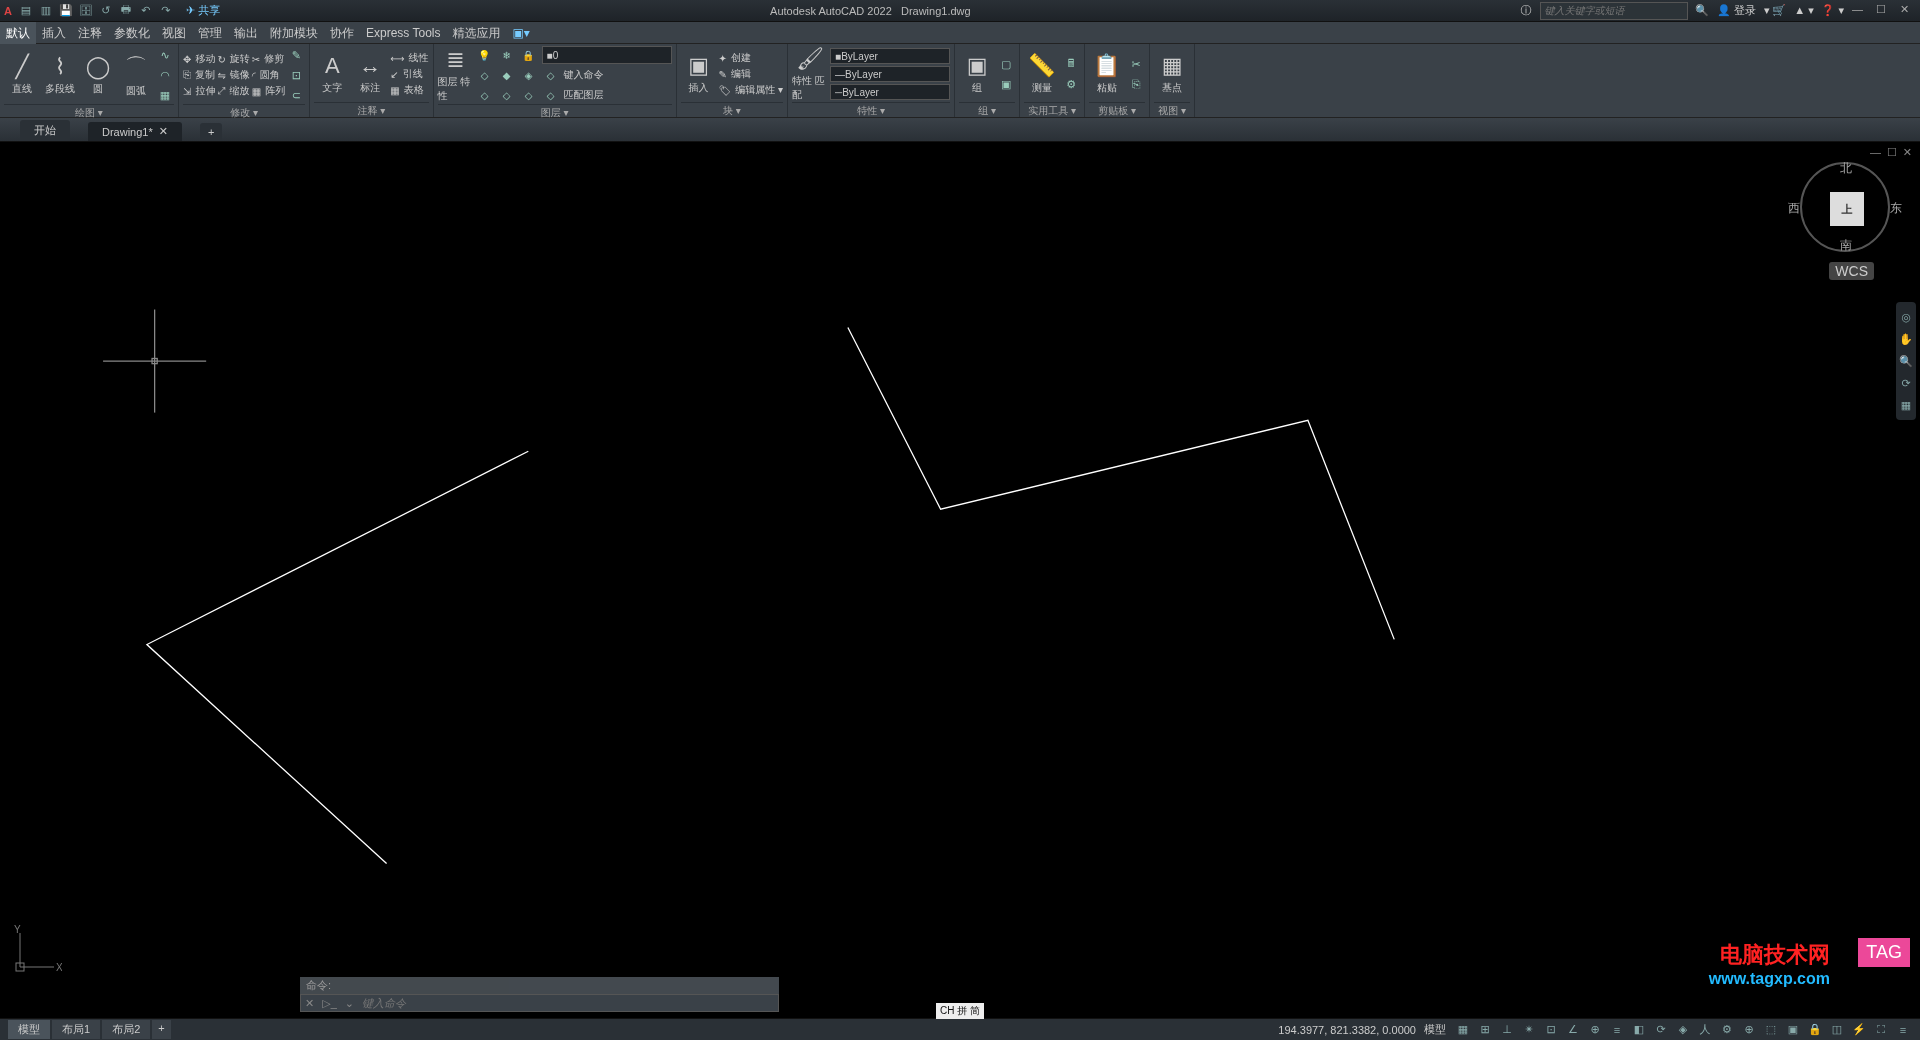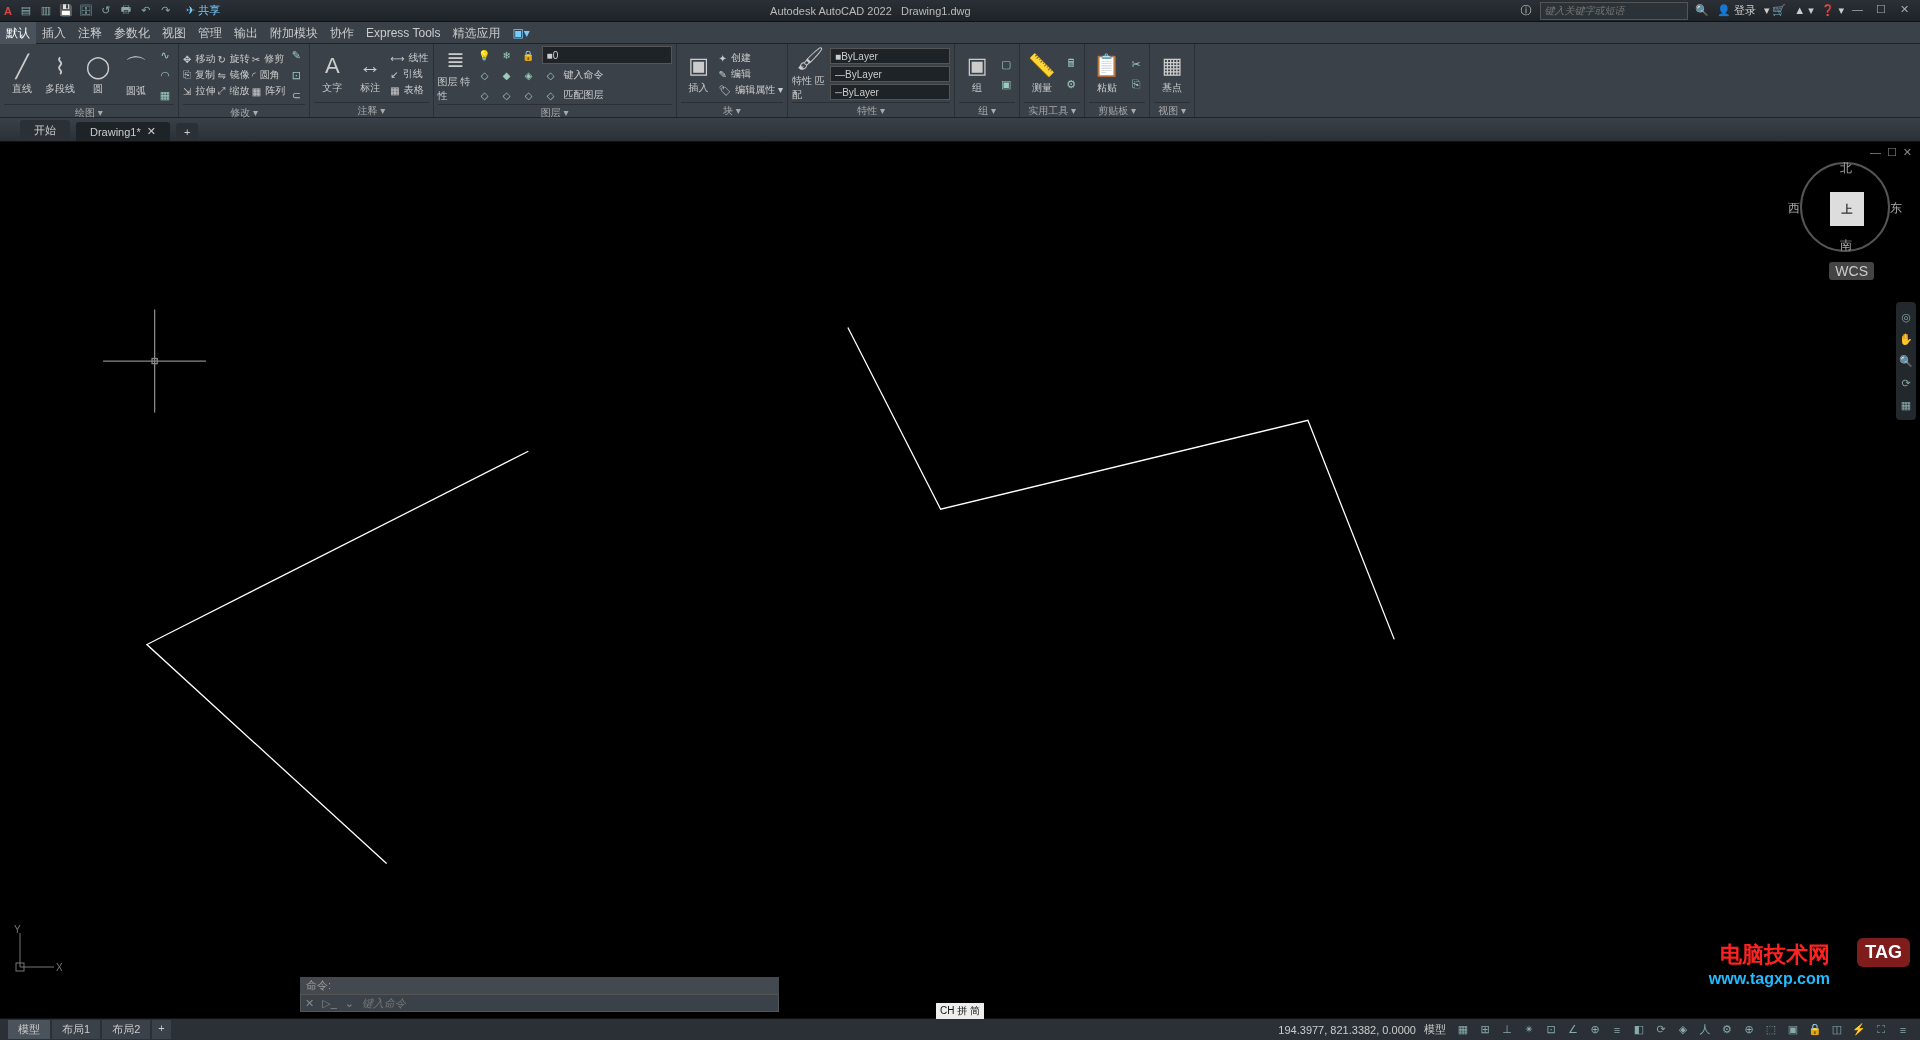--- a/index.html
+++ b/index.html
@@ -21,21 +21,21 @@
 .panel-body { flex: 1; display: flex; align-items: center; gap: 2px; }
 .panel-title { text-align: center; font-size: 10px; color: #aaa; padding: 1px 0; border-top: 1px solid #2a3036; }
 .bigtool { display: flex; flex-direction: column; align-items: center; justify-content: center; width: 36px; height: 56px; color: #ccc; cursor: pointer; }
 .bigtool .ico { font-size: 22px; margin-bottom: 2px; }
 .bigtool .lbl { font-size: 10px; }
 .smalltool { width: 18px; height: 18px; display: inline-flex; align-items: center; justify-content: center; color: #9cb; cursor: pointer; }
 .col { display: flex; flex-direction: column; gap: 2px; }
 .row { display: flex; align-items: center; gap: 4px; font-size: 10px; color: #ccc; }
 .layer-combo { background: #1e2328; border: 1px solid #555; width: 130px; height: 18px; display: flex; align-items: center; padding: 0 4px; font-size: 10px; }
 .prop-combo { background: #1e2328; border: 1px solid #555; width: 120px; height: 16px; display: flex; align-items: center; padding: 0 4px; font-size: 10px; }
-.doctabs { height: 24px; background: linear-gradient(#3a4148,#2a3036); display: flex; align-items: flex-end; padding-left: 20px; gap: 6px; border-bottom: 1px solid #111; }
+.doctabs { height: 24px; background: linear-gradient(#3a4148,#2a3036); display: flex; align-items: flex-end; padding-left: 20px; gap: 18px; border-bottom: 1px solid #111; }
 .doctab { background: #2a3036; color: #ccc; padding: 3px 14px; border-radius: 3px 3px 0 0; font-size: 11px; display: flex; align-items: center; gap: 6px; cursor: pointer; }
 .doctab.active { background: #1e2328; }
 .canvas-area { position: relative; background: #000; height: calc(100vh - 22px - 22px - 74px - 24px - 22px); }
 .drawing-canvas { position: absolute; inset: 0; }
 .viewcube { position: absolute; top: 20px; right: 30px; width: 90px; height: 90px; color: #888; font-size: 11px; }
 .vc-ring { width: 90px; height: 90px; border: 2px solid #555; border-radius: 50%; position: relative; }
 .vc-face { position: absolute; top: 28px; left: 28px; width: 34px; height: 34px; background: #ddd; display: flex; align-items: center; justify-content: center; color: #333; font-weight: bold; }
 .vc-dir { position: absolute; font-size: 12px; color: #aaa; }
 .wcs-badge { position: absolute; top: 120px; right: 46px; background: #444; color: #ccc; border-radius: 3px; padding: 1px 6px; font-size: 14px; }
 .navbar-right { position: absolute; right: 4px; top: 160px; width: 20px; background: rgba(70,80,90,0.5); display: flex; flex-direction: column; gap: 4px; padding: 6px 2px; border-radius: 4px; }
@@ -51,21 +51,21 @@
 .modeltabs { display: flex; gap: 2px; padding-left: 8px; }
 .modeltab { background: #3a4148; color: #ccc; padding: 2px 10px; font-size: 11px; cursor: pointer; }
 .modeltab.active { background: #4a535b; }
 .status-right { margin-left: auto; display: flex; align-items: center; gap: 8px; padding-right: 8px; }
 .status-right .coords { color: #ccc; font-size: 11px; }
 .status-icons { display: flex; gap: 4px; }
 .status-icons span { width: 18px; height: 18px; display: flex; align-items: center; justify-content: center; color: #8aa; }
 .watermark { position: absolute; right: 10px; bottom: 30px; text-align: right; }
 .watermark .cn { color: #f22; font-size: 22px; font-weight: bold; }
 .watermark .url { color: #2bf; font-size: 16px; font-weight: bold; }
-.watermark .tag { position: absolute; right: 0; top: -2px; background: #7f1d1d; color: #fff; font-weight: bold; padding: 4px 8px; font-size: 18px; border-radius: 6px; }
+.watermark .tag { position: absolute; right: 0; top: -2px; background: #ec4899; color: #fff; font-weight: normal; padding: 4px 8px; font-size: 18px; }
 </style>
 </head>
 <body>
 
 <div class="titlebar">
   <span class="logo">A</span>
   <div class="qat">
     <span>▤</span>
     <span>▥</span>
     <span>💾</span>

